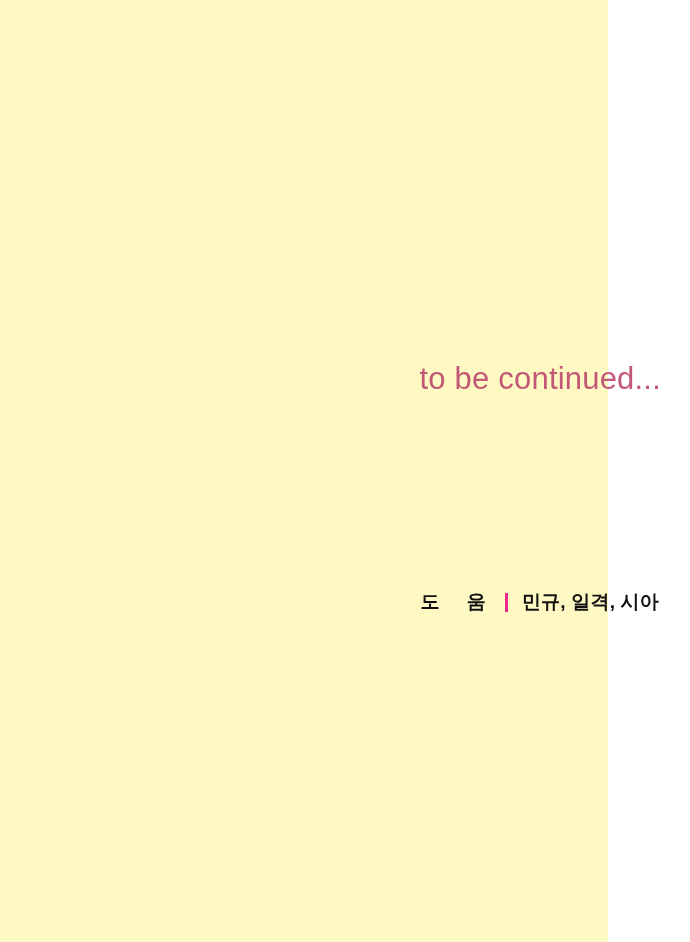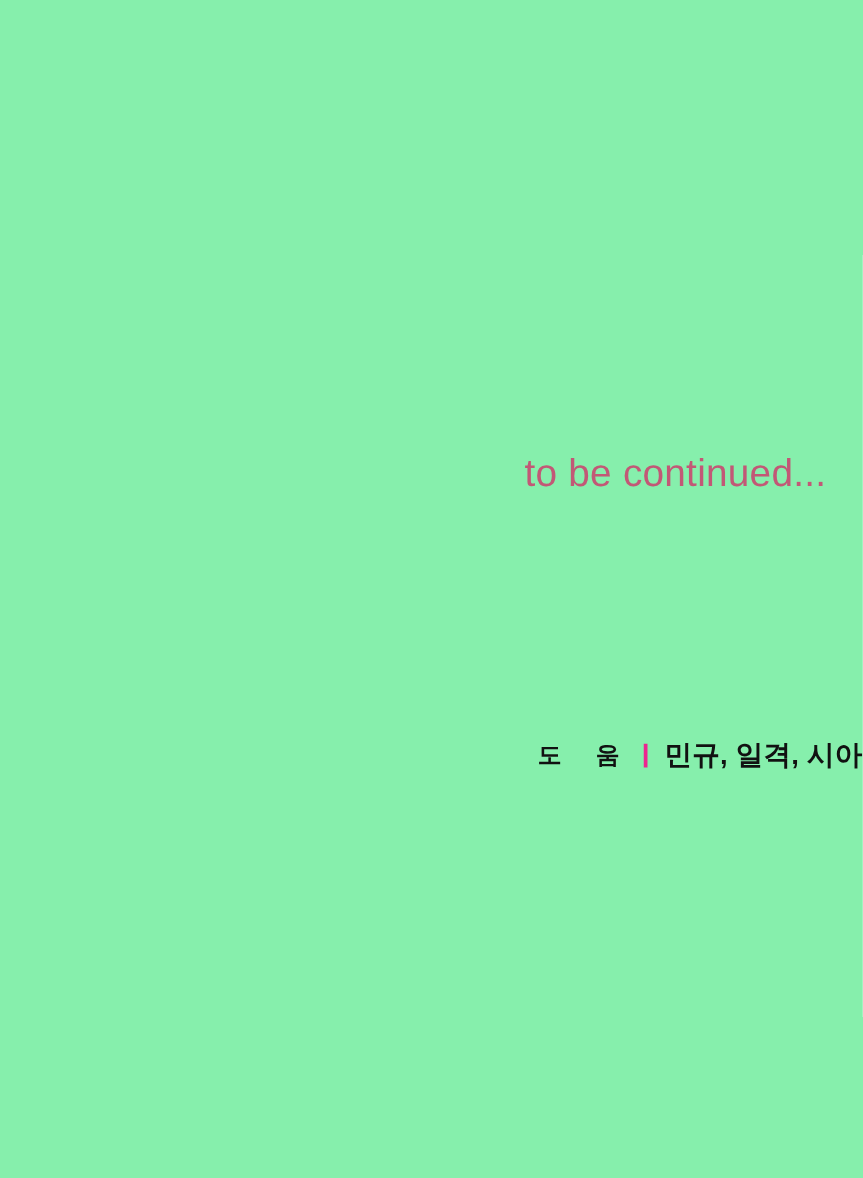--- a/index.html
+++ b/index.html
@@ -11,23 +11,23 @@
     width: 690px;
     height: 942px;
     background: #ffffff;
     font-family: "Liberation Sans", sans-serif;
     overflow: hidden;
     position: relative;
   }
 
   .page {
     position: relative;
-    width: 690px;
+    width: 608px;
     height: 942px;
-    background: #86efac;
+    background: #fef9c3;
   }
 
   
   .tbc {
     position: absolute;
     left: 0;
     top: 358px;
     width: 661px;
     text-align: right;
     font-family: "Liberation Sans", sans-serif;
@@ -42,21 +42,20 @@
   
   .credits {
     position: absolute;
     left: 0;
     top: 589px;
     width: 659px;
     display: flex;
     justify-content: flex-end;
     align-items: center;
     white-space: nowrap;
-    padding-left: 31px;
   }
   .credits-role {
     font-family: "Liberation Sans", sans-serif;
     font-size: 19px;
     font-weight: 700;
     color: #111111;
     letter-spacing: 11px;
     
     margin-right: -4px;
   }
@@ -65,21 +64,21 @@
     width: 3px;
     height: 19px;
     background: #ec268f;
     margin: 0 14px 0 12px;
     flex: 0 0 auto;
     position: relative;
     top: 0px;
   }
   .credits-names {
     font-family: "Liberation Sans", sans-serif;
-    font-size: 22px;
+    font-size: 19px;
     font-weight: 700;
     color: #111111;
     letter-spacing: 0.2px;
   }
 
   
   .logo {
     position: absolute;
     left: 0;
     top: 855px;

